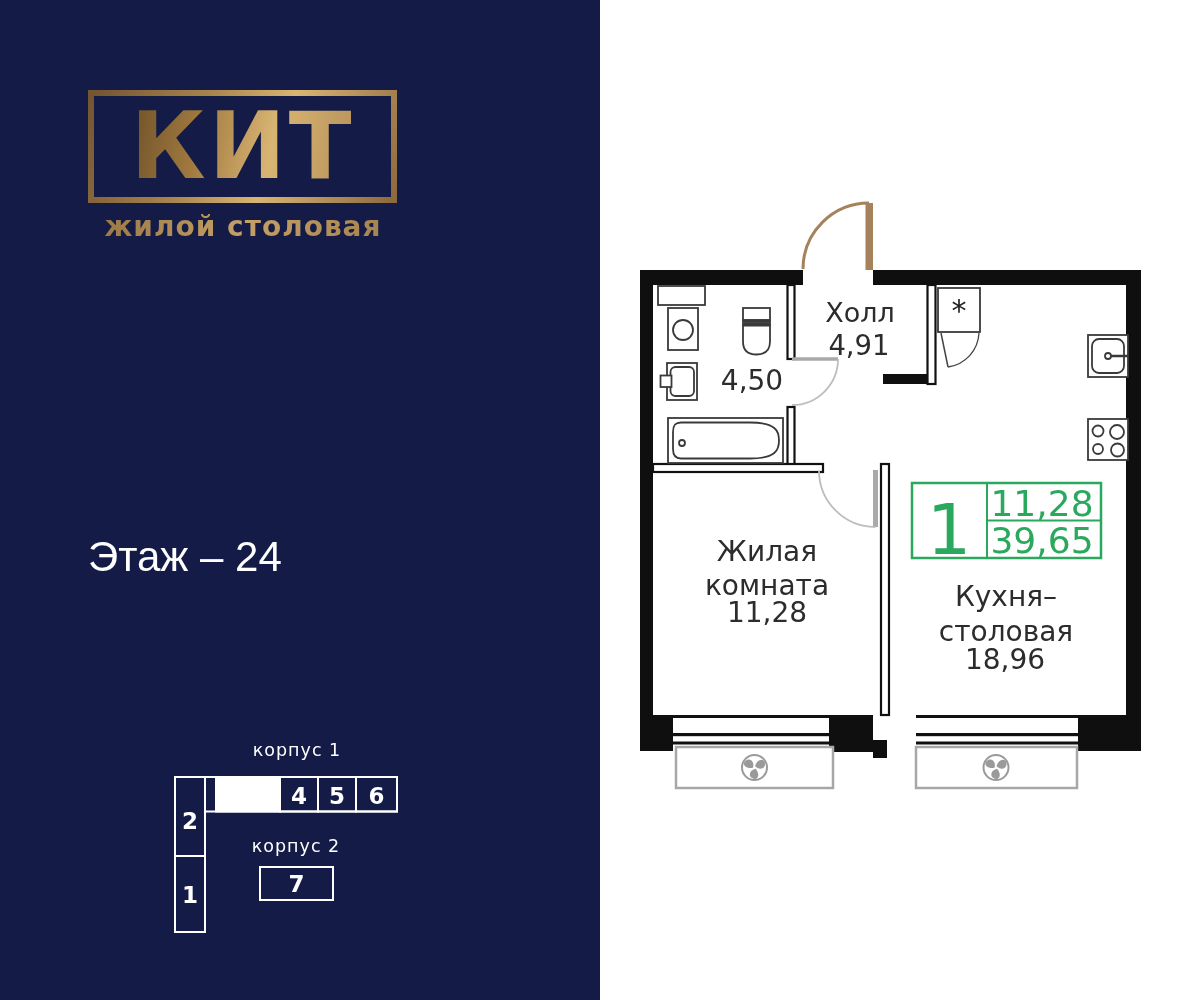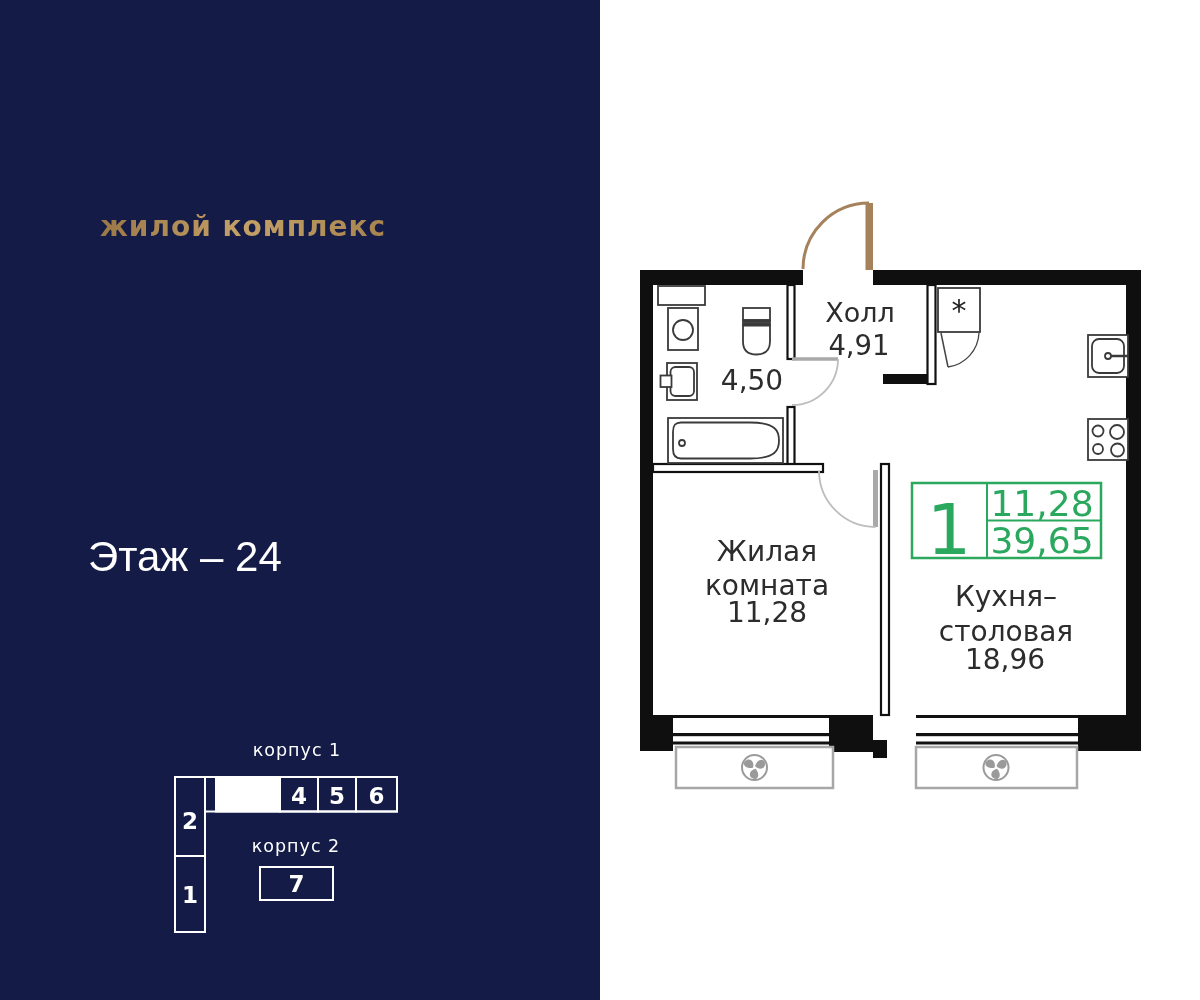--- a/index.html
+++ b/index.html
@@ -22,21 +22,24 @@
   .details{position:absolute;left:88px;top:348px;color:#ffffff;
       font-family:"Liberation Sans",sans-serif;font-size:42px;line-height:83.5px;white-space:pre;}
   .plan-svg{position:absolute;left:600px;top:0;}
   .scheme-svg{position:absolute;left:150px;top:725px;}
   svg text{font-family:"DejaVu Sans",sans-serif;}
 </style>
 </head>
 <body>
 
 <div class="navy-panel">
-  <div class="logo-subtitle">жилой комплекс</div>
+  <div class="logo-frame">
+    <div class="logo-text">КИТ</div>
+  </div>
+  <div class="logo-subtitle">жилой столовая</div>
 
   <div class="details">
     <div>Этаж – 24</div>
     
     
   </div>
 
   <svg class="scheme-svg" width="270" height="215" viewBox="150 725 270 215">
     <g stroke="#ffffff" stroke-width="2" fill="none">
       <rect x="175" y="777" width="30" height="79"></rect>

